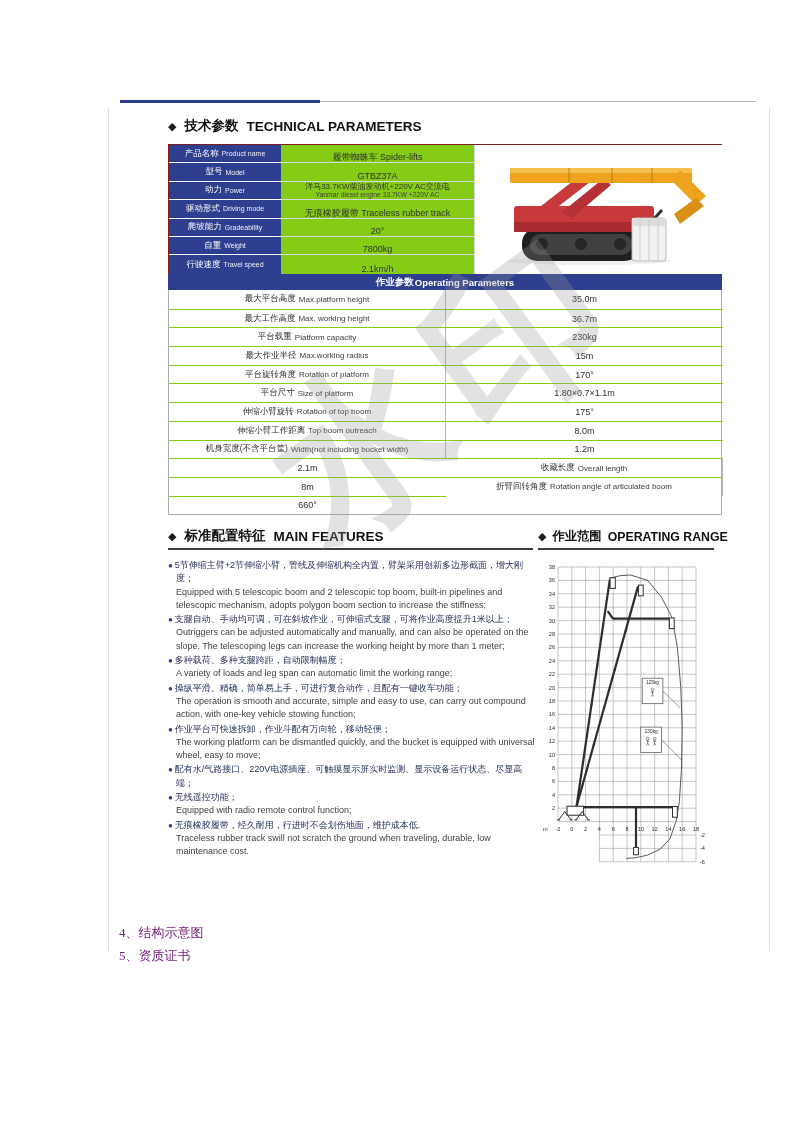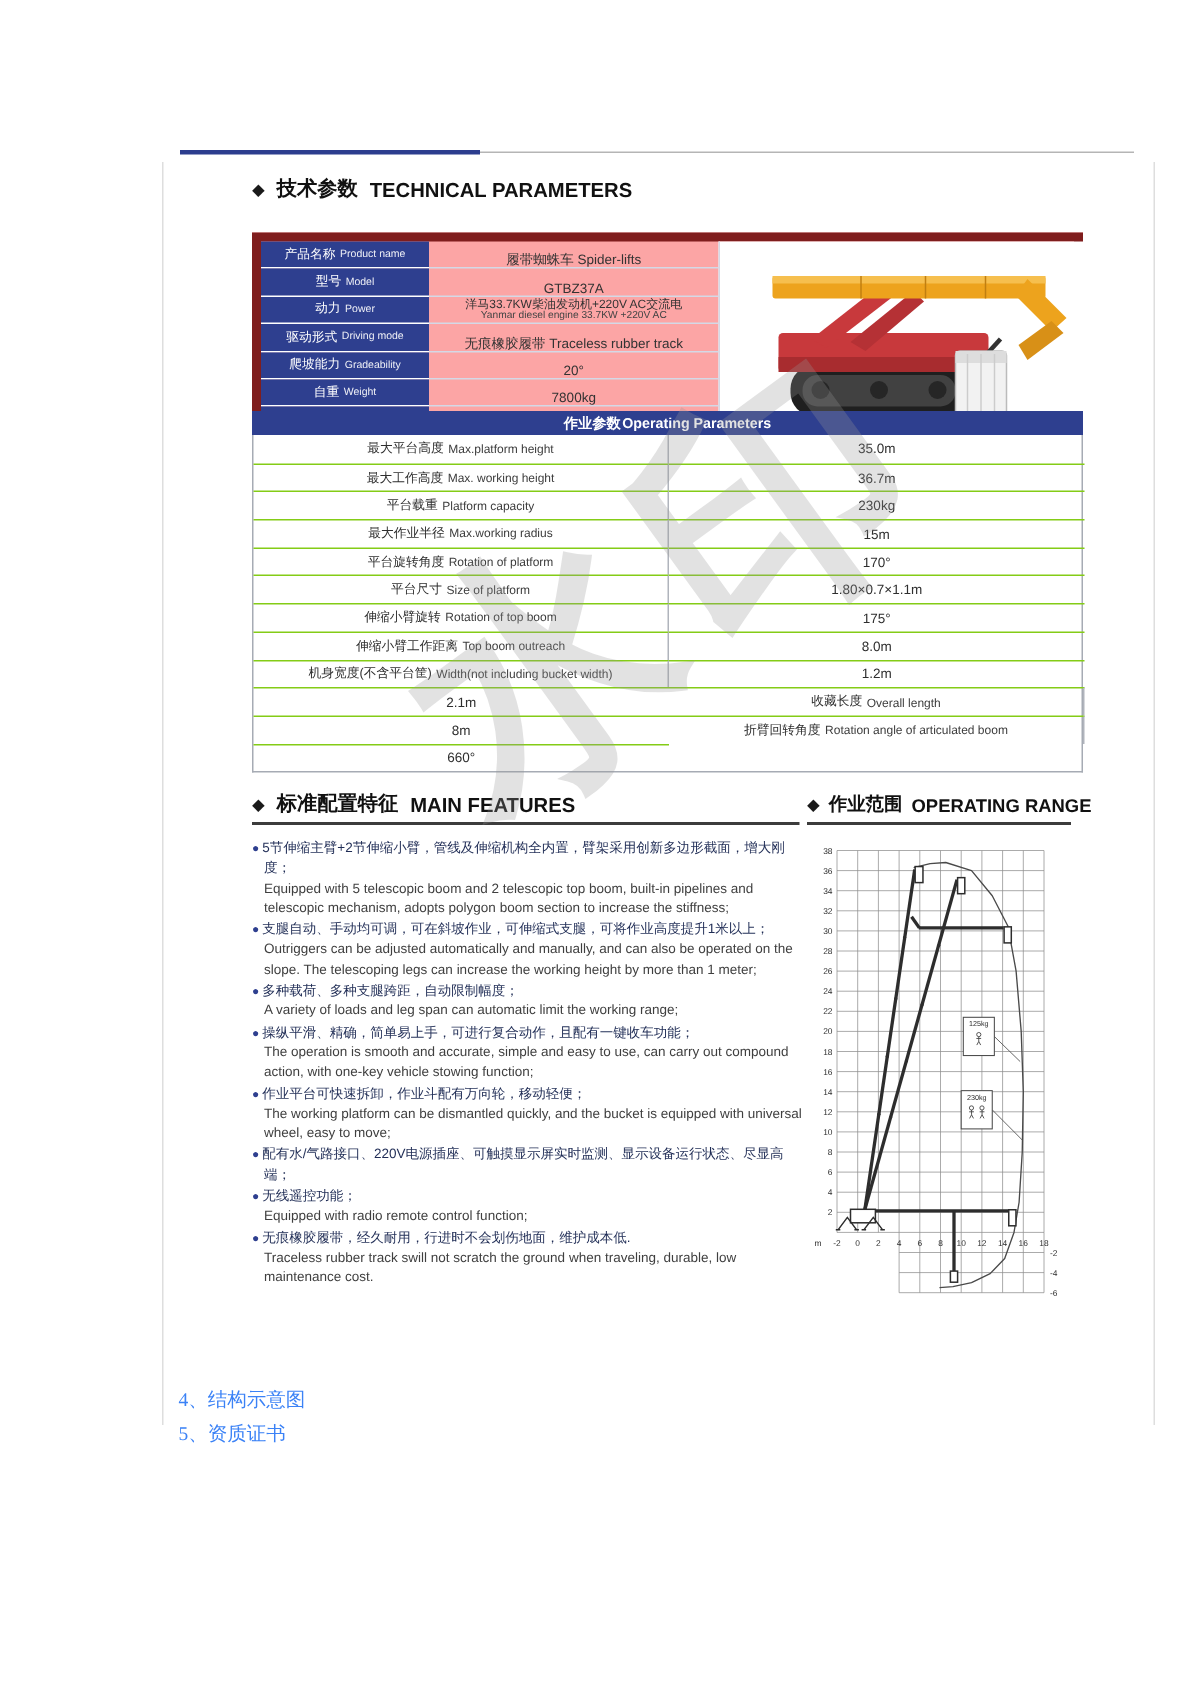--- a/index.html
+++ b/index.html
@@ -20,23 +20,23 @@
 .sec-head{position:absolute;font-size:13.5px;font-weight:bold;color:#111;display:flex;gap:8px;align-items:center;z-index:1;white-space:nowrap}
 .sec-head .dia{font-size:11px;color:#1a1a1a}
 #tech-head{left:168px;top:117px}
 #feat-head{left:168px;top:527px}
 #range-head{left:538px;top:528px;font-size:12.3px;gap:6px}
 .underline{position:absolute;height:2px;background:#3c3c3c;z-index:1}
 #feat-ul{left:168px;top:548px;width:365px}
 #range-ul{left:538px;top:548px;width:176px}
 
 
-.tech-table{position:absolute;left:168px;top:155px;width:554px;display:grid;
+.tech-table{position:absolute;left:168px;top:144px;width:554px;display:grid;
  grid-template-columns:112px 193px 249px;grid-template-rows:repeat(7,18.4px);
- border:6px solid #7f1d1d;background:#fca5a5;z-index:1}
+ border:1px solid #7f1d1d;background:#84cc16;z-index:1}
 .tl{background:#2e3f8f;color:#fff;display:flex;align-items:center;justify-content:center;gap:3px;
  border-bottom:1.5px solid #fff;white-space:nowrap}
 .tl .zh{font-size:8.5px}.tl .en{font-size:7px;opacity:.92}
 .tv{display:flex;flex-direction:column;align-items:center;justify-content:flex-end;font-size:9px;color:#333;
  border-bottom:1px solid #d4d9e6;white-space:nowrap;line-height:10px}
 .tv .main2{font-size:8px;line-height:8.5px}
 .tv .sub{font-size:6.8px;color:#444;line-height:8px}
 .tl.last,.tv.last{border-bottom:none}
 .timg{grid-column:3;grid-row:1/8;display:flex;align-items:center;justify-content:center;border-left:1px solid #d4d9e6;background:#fff}
 
@@ -58,21 +58,21 @@
 .feat .zhline{color:#1f2c55;text-indent:-8px;padding-left:8px}
 .feat .en{color:#3f3f3f;padding-left:8px}
 .blt{color:#2e3f8f;font-size:8px;margin-right:2px}
 
 
 .chart{position:absolute;left:537px;top:560px;z-index:1}
 .tk{font-size:5.6px;fill:#2e2e2e;font-family:"Liberation Sans",sans-serif}
 .tk2{font-size:4.8px;fill:#2e2e2e;font-family:"Liberation Sans",sans-serif}
 
 
-.footer-item{position:absolute;left:119px;font-size:13px;color:#3b82f6;font-family:"Liberation Serif","DejaVu Serif",serif;z-index:1}
+.footer-item{position:absolute;left:119px;font-size:13px;color:#701a75;font-family:"Liberation Serif","DejaVu Serif",serif;z-index:1}
 #f4{top:924px}#f5{top:947px}
 </style>
 </head>
 <body>
 
 <div class="edge" id="edge-l"></div>
 <div class="edge" id="edge-r"></div>
 <div class="rule-blue"></div>
 <div class="rule-gray"></div>
 <div class="watermark">水印</div>

